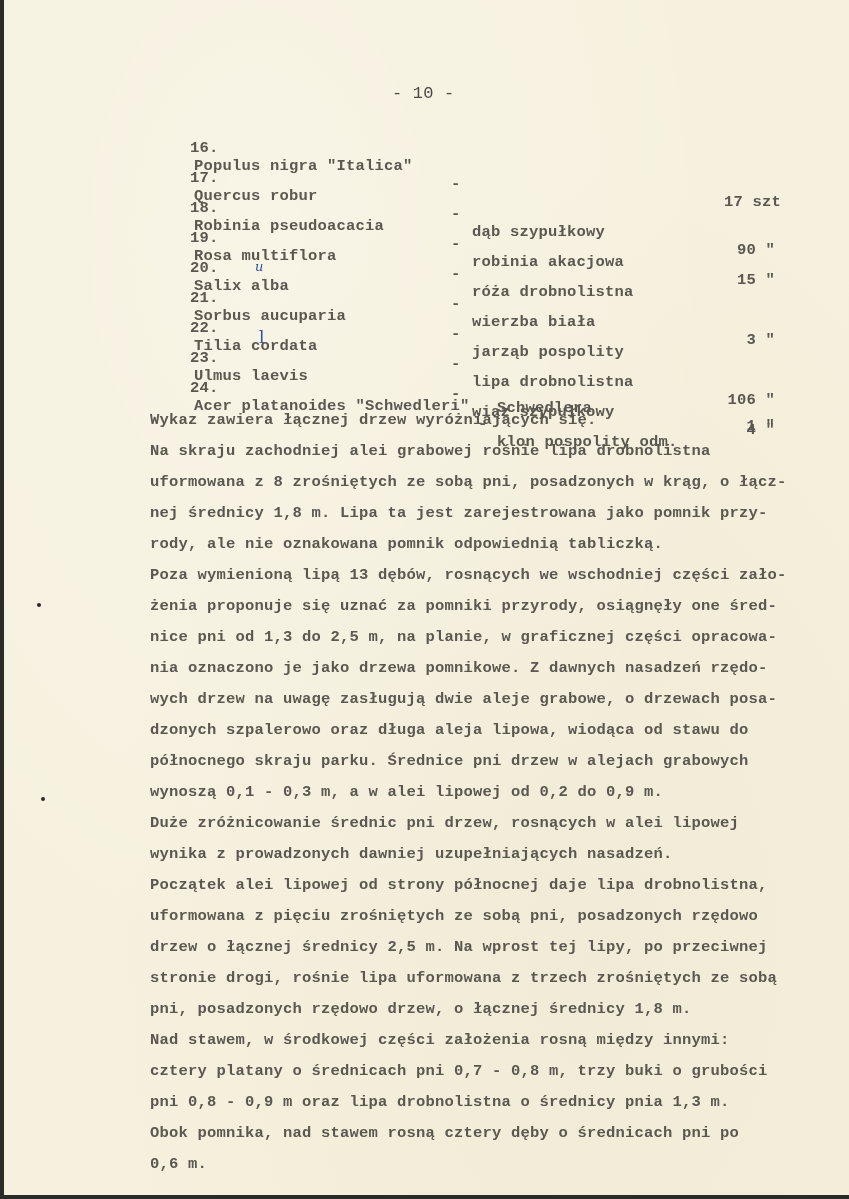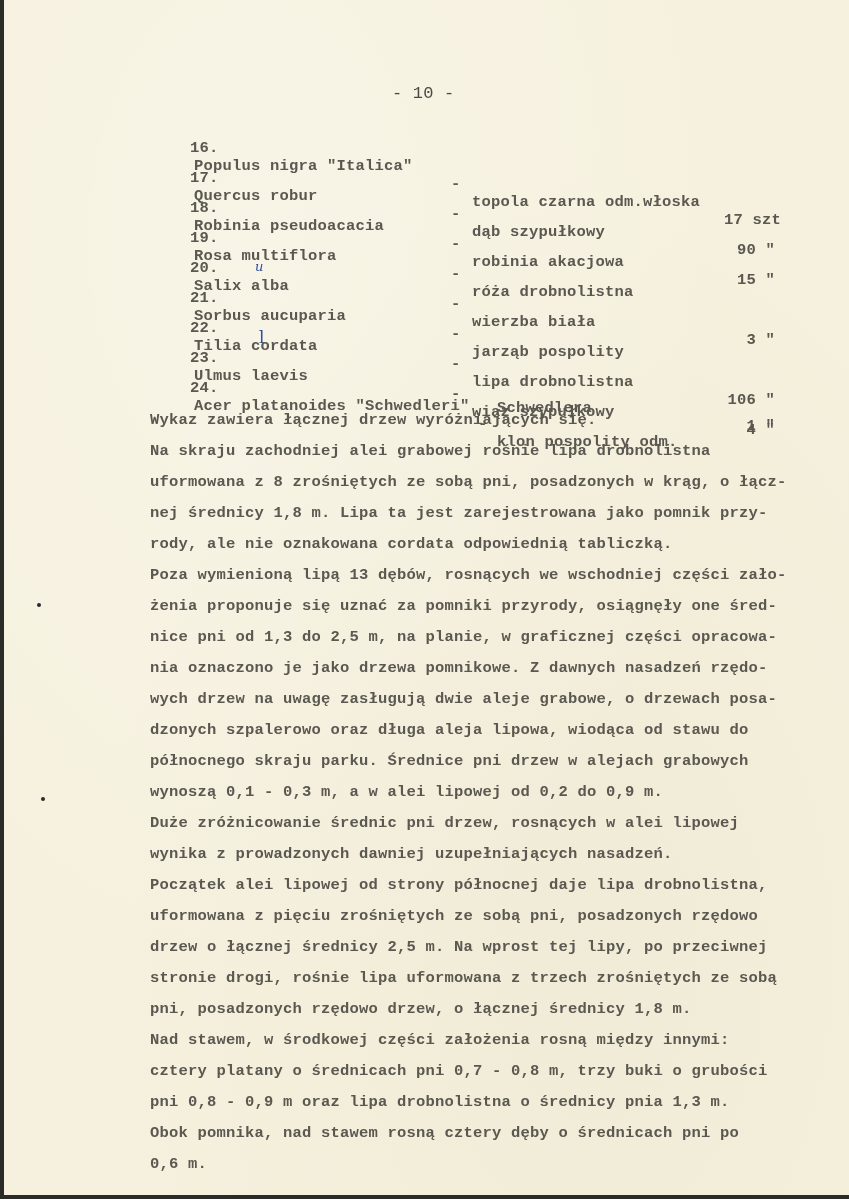--- a/index.html
+++ b/index.html
@@ -33,21 +33,20 @@
 
 <div class="page text">
 
   <div class="pagenum">- 10 -</div>
 
   <div>
     <div class="row" style="top:121px">
       <span class="c-num">16.</span>
       <span class="c-latin">Populus nigra "Italica"</span>
       <span class="c-dash">-</span>
-      <span class="c-pl">topola czarna odm.włoska</span>
       <span class="c-qty">17 szt</span>
     </div>
     <div class="row" style="top:151px">
       <span class="c-num">17.</span>
       <span class="c-latin">Quercus robur</span>
       <span class="c-dash">-</span>
       <span class="c-pl">dąb szypułkowy</span>
       <span class="c-qty" style="right:74px">90 "</span>
     </div>
     <div class="row" style="top:181px">
@@ -104,21 +103,21 @@
       <span style="position:absolute; left:493px;">Schwedlera</span>
       <span class="c-qty" style="right:74px">1 "</span>
     </div>
   </div>
 
   <div>
     <div class="para-line" style="top:411px">Wykaz zawiera łącznej drzew wyróżniających się.</div>
     <div class="para-line" style="top:442px">Na skraju zachodniej alei grabowej rośnie lipa drobnolistna</div>
     <div class="para-line" style="top:473px">uformowana z 8 zrośniętych ze sobą pni, posadzonych w krąg, o łącz-</div>
     <div class="para-line" style="top:504px">nej średnicy 1,8 m. Lipa ta jest zarejestrowana jako pomnik przy-</div>
-    <div class="para-line" style="top:535px">rody, ale nie oznakowana cordata odpowiednią tabliczką.</div>
+    <div class="para-line" style="top:535px">rody, ale nie oznakowana pomnik odpowiednią tabliczką.</div>
     <div class="para-line" style="top:566px">Poza wymienioną lipą 13 dębów, rosnących we wschodniej części zało-</div>
     <div class="para-line" style="top:597px">żenia proponuje się uznać za pomniki przyrody, osiągnęły one śred-</div>
     <div class="para-line" style="top:628px">nice pni od 1,3 do 2,5 m, na planie, w graficznej części opracowa-</div>
     <div class="para-line" style="top:659px">nia oznaczono je jako drzewa pomnikowe. Z dawnych nasadzeń rzędo-</div>
     <div class="para-line" style="top:690px">wych drzew na uwagę zasługują dwie aleje grabowe, o drzewach posa-</div>
     <div class="para-line" style="top:721px">dzonych szpalerowo oraz długa aleja lipowa, wiodąca od stawu do</div>
     <div class="para-line" style="top:752px">północnego skraju parku. Średnice pni drzew w alejach grabowych</div>
     <div class="para-line" style="top:783px">wynoszą 0,1 - 0,3 m, a w alei lipowej od 0,2 do 0,9 m.</div>
     <div class="para-line" style="top:814px">Duże zróżnicowanie średnic pni drzew, rosnących w alei lipowej</div>
     <div class="para-line" style="top:845px">wynika z prowadzonych dawniej uzupełniających nasadzeń.</div>

